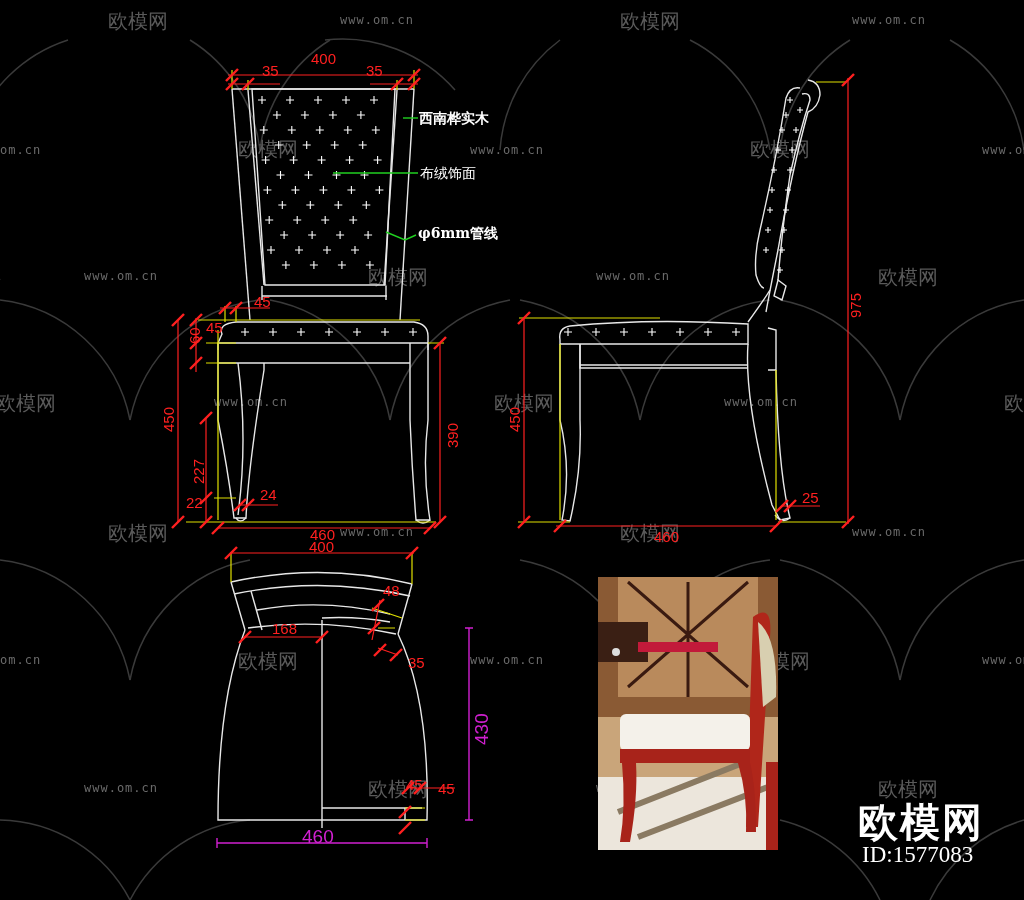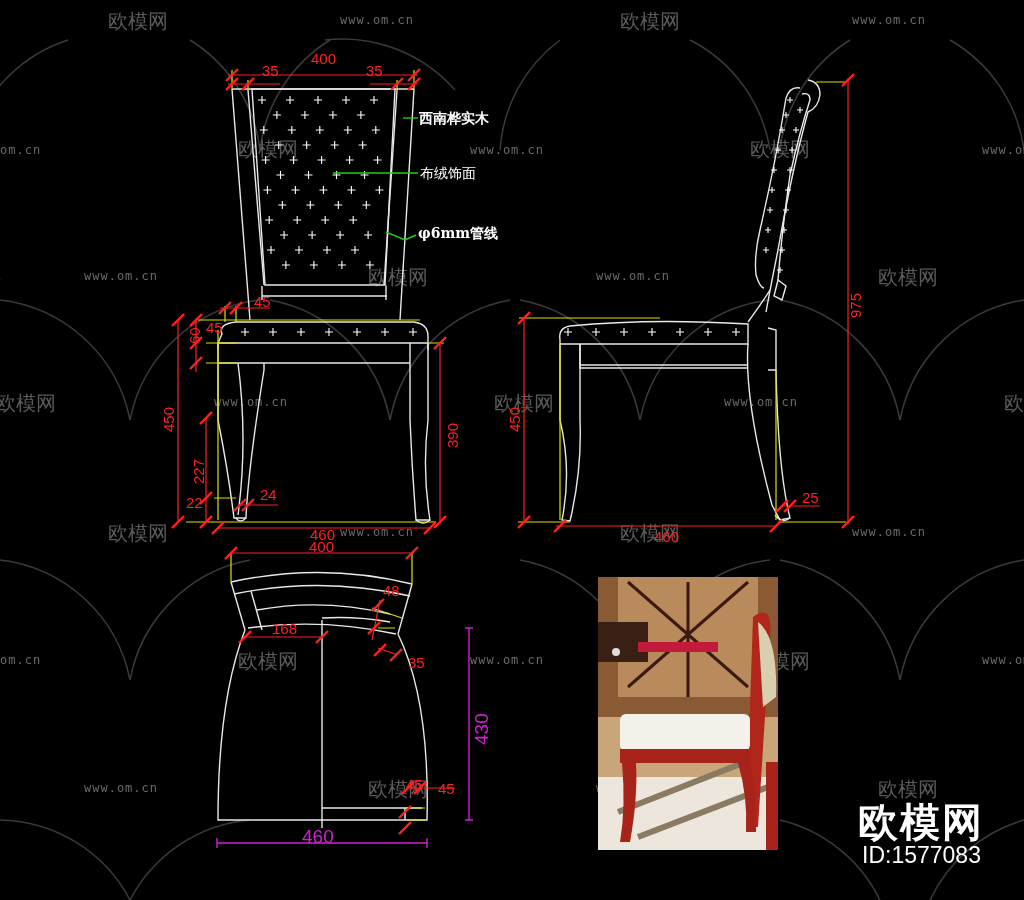--- a/index.html
+++ b/index.html
@@ -14,21 +14,21 @@
   .w{stroke:#e8e8e8;stroke-width:1.4;fill:none;}
   .y{stroke:#e0e000;stroke-width:1.2;fill:none;}
   .r{stroke:#ff2020;stroke-width:1.2;fill:none;}
   .rt{stroke:#ff2020;stroke-width:2.4;}
   .m{stroke:#d020d0;stroke-width:1.4;fill:none;}
   .g{stroke:#20d020;stroke-width:1.4;fill:none;}
   .arc{stroke:#3a3a3a;stroke-width:1.5;fill:none;}
   .cross{stroke:#fff;stroke-width:1.1;}
   #photo{position:absolute;left:598px;top:577px;width:180px;height:273px;background:#d9c7a6;overflow:hidden;}
   .brand-big{position:absolute;left:858px;top:795px;color:#fff;font-size:40px;font-weight:bold;font-family:"DejaVu Sans",sans-serif;letter-spacing:2px;}
-  .brand-id{position:absolute;left:862px;top:842px;color:#fff;font-size:23px;font-family:Liberation Sans, sans-serif;}
+  .brand-id{position:absolute;left:862px;top:842px;color:#fff;font-size:23px;font-family:Liberation Serif, serif;}
 </style>
 </head>
 <body>
 
 <svg id="canvas" viewBox="0 0 1024 900" xmlns="http://www.w3.org/2000/svg">
 
   <g>
     <path class="arc" d="M68 40 A150 150 0 0 0 0 280"></path>
     <path class="arc" d="M190 40 A150 150 0 0 1 260 150"></path>
     <path class="arc" d="M330 40 A150 150 0 0 0 260 150"></path>

